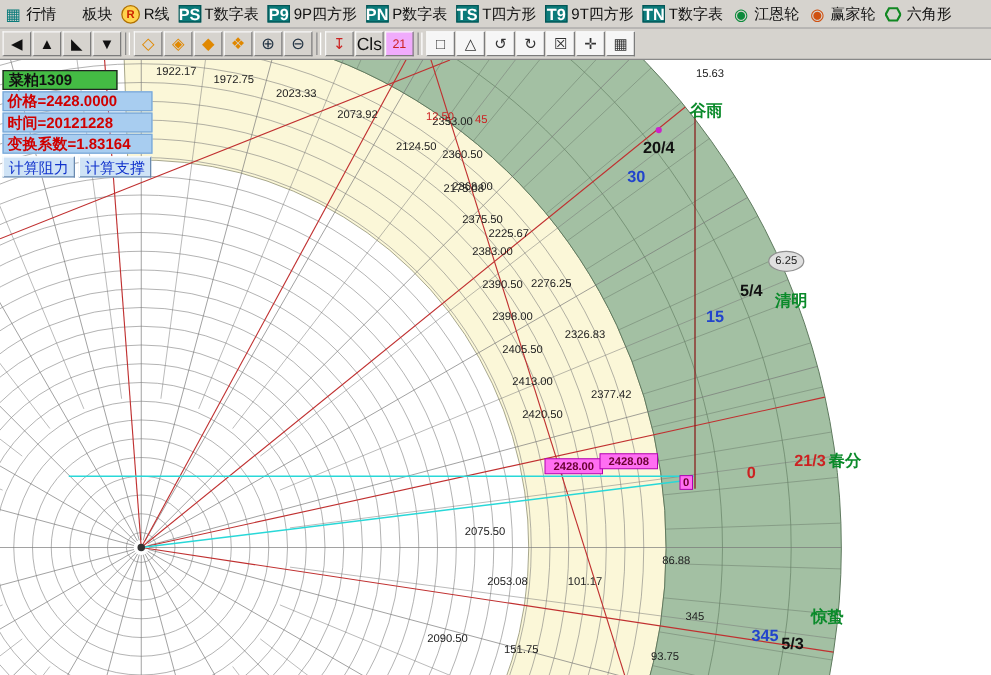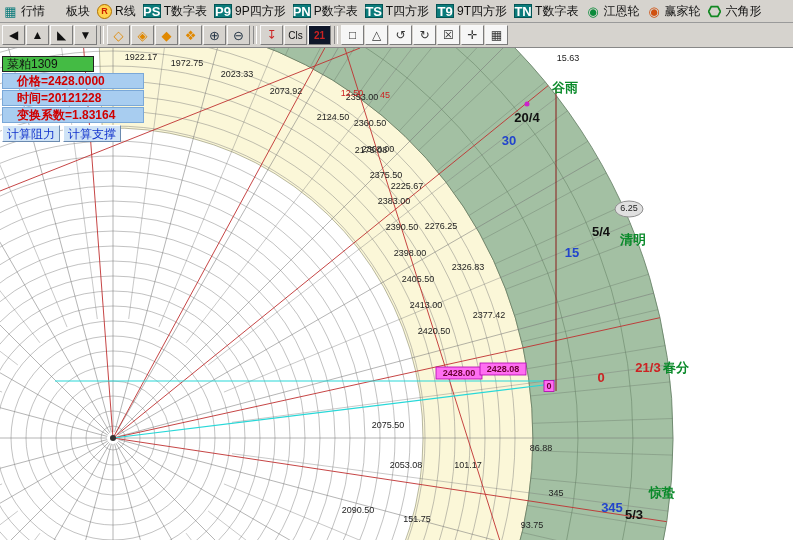--- a/index.html
+++ b/index.html
@@ -16,39 +16,39 @@
   .r-circle-icon{width:13px;height:13px;border-radius:50%;background:#ffd24d;border:1px solid #b07000;color:#cc2200;font-size:9px;font-weight:bold}
   .badge-icon{width:16px;height:12px;background:#0b7b7b;border:1px solid #045555;color:#fff;font-size:13px;font-weight:bold}
   .wheel-icon{color:#0b8b3b;font-size:13px}
   .wheel2-icon{color:#d05010;font-size:13px}
   .tb2{height:24px;background:#d6d3ce;border-bottom:1px solid #888;display:flex;align-items:center;padding:0 2px;gap:1px}
   .tbtn{width:23px;height:20px;background:#d6d3ce;border:1px solid;border-color:#f8f8f8 #7c7c7c #7c7c7c #f8f8f8;display:flex;align-items:center;justify-content:center;font-size:12px;padding:0;cursor:default;font-family:inherit}
   .g-black{color:#111}
   .g-orange{color:#e08800;font-size:13px}
   .g-dark{color:#223344;font-size:13px}
   .g-red{color:#cc2222}
-  .g-text{font-size:10px;color:#111}
-  .g-calendar{background:#0f172a;color:#cc2222;font-size:10px;font-weight:bold}
+  .g-text{font-size:14px;color:#111}
+  .g-calendar{background:#f0abfc;color:#cc2222;font-size:10px;font-weight:normal}
   .g-white{background:#f6f6f6;color:#333}
   .tsep{width:2px;height:18px;border-left:1px solid #8a8a8a;border-right:1px solid #fff;margin:0 2px}
   
   .chart{position:relative;width:793px;height:493px;background:#fff}
   #wheel{display:block;background:#fff}
   svg text{font-family:"Liberation Sans","DejaVu Sans",sans-serif}
   .lv{font-size:9px;fill:#222}
   .lr{font-size:9px;fill:#cc2222}
   .lterm{font-size:13px;fill:#0a8a2a;font-weight:bold}
   .ldate{font-size:13px;fill:#111;font-weight:bold}
   .ldeg{font-size:13px;fill:#2244cc;font-weight:bold}
   .lredb{font-size:13px;fill:#cc2222;font-weight:bold}
   .ltag{font-size:9px;fill:#6a0030;font-weight:bold}
   
   .panel{position:absolute;left:2px;top:8px;font-size:12px;z-index:5}
-  .panel-title{width:82px;background:#44bb44;color:#111;font-weight:normal;border:1px solid #222;padding:0 4px;height:14px;line-height:14px}
-  .panel-row{width:112px;background:#a8cdf0;color:#d00000;font-weight:bold;border:1px solid #7aa8d8;margin-top:1px;padding:0 14px;height:14px;line-height:14px}
+  .panel-title{width:82px;background:#44bb44;color:#111;font-weight:bold;border:1px solid #222;padding:0 4px;height:14px;line-height:14px}
+  .panel-row{width:112px;background:#a8cdf0;color:#d00000;font-weight:bold;border:1px solid #7aa8d8;margin-top:1px;padding:0 3px;height:14px;line-height:14px}
   .panel-btns{display:flex;gap:3px;margin-top:2px}
   .pbtn{background:#cfe3f6;color:#1133cc;border:1px solid;border-color:#fff #6a8ab0 #6a8ab0 #fff;font-size:12px;height:17px;padding:0 4px;font-family:Liberation Sans, sans-serif;cursor:default}
 </style>
 </head>
 <body>
 
 <div class="app">
   <div class="tb1" id="tb1">
       <div class="tb1-item">
         <span class="ic table-icon">▦</span>

